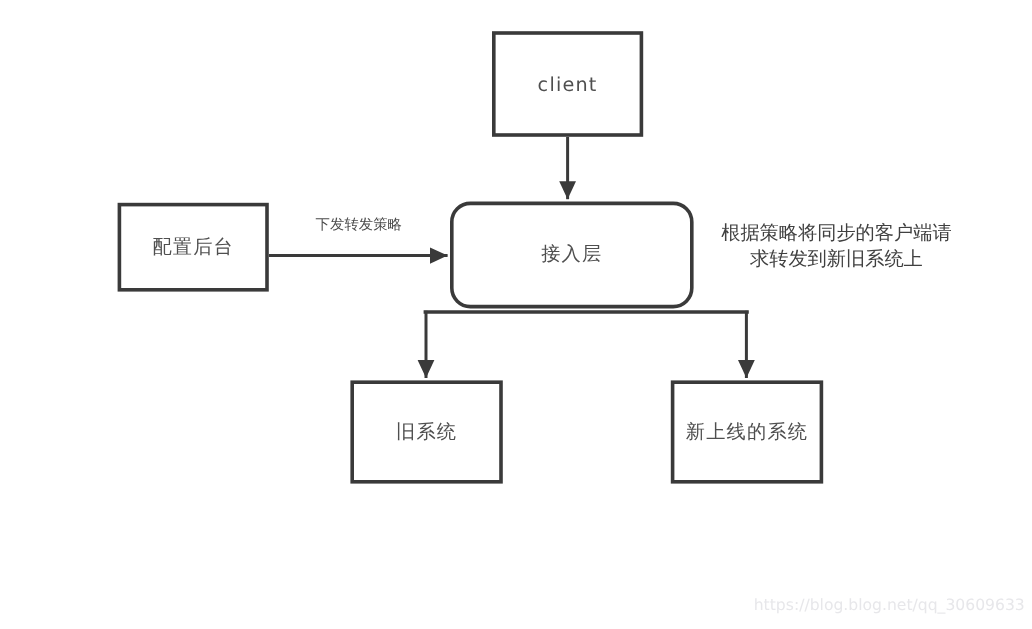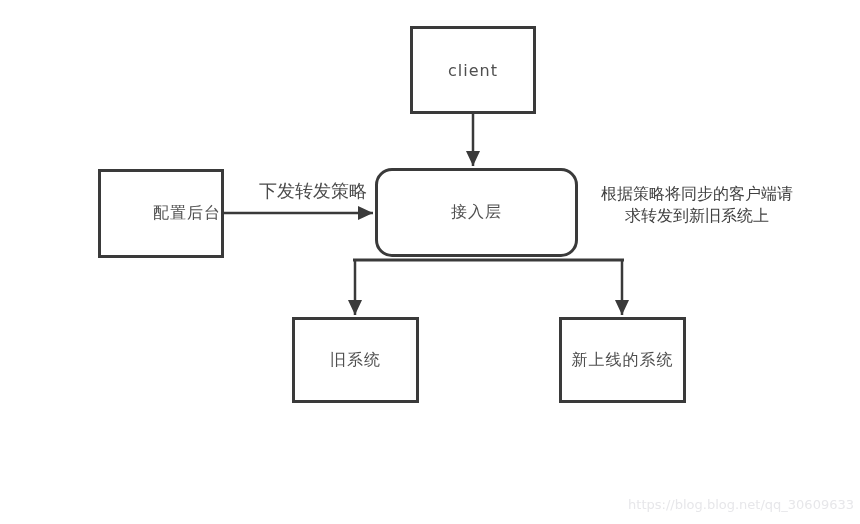--- a/index.html
+++ b/index.html
@@ -23,30 +23,30 @@
     align-items: center;
     justify-content: center;
     font-size: 16px;
     color: #4f4f4f;
     letter-spacing: 1px;
     box-sizing: border-box;
     z-index: 2;
   }
   .node-client       { left: 410px; top: 26px;  width: 126px; height: 88px; }
   .node-access       { left: 375px; top: 168px; width: 203px; height: 89px; border-radius: 17px; }
-  .node-config       { left: 98px;  top: 169px; width: 126px; height: 89px; justify-content: flex-end; }
+  .node-config       { left: 98px;  top: 169px; width: 126px; height: 74px; }
   .node-old          { left: 292px; top: 317px; width: 127px; height: 86px; }
   .node-new          { left: 559px; top: 317px; width: 127px; height: 86px; }
   .edge-label {
     position: absolute;
-    left: 252px;
+    left: 238px;
     top: 179px;
     width: 122px;
     text-align: center;
-    font-size: 18px;
+    font-size: 12px;
     color: #4a4a4a;
     z-index: 3;
   }
   .annotation {
     position: absolute;
     left: 578px;
     top: 183px;
     width: 238px;
     text-align: center;
     font-size: 16px;

